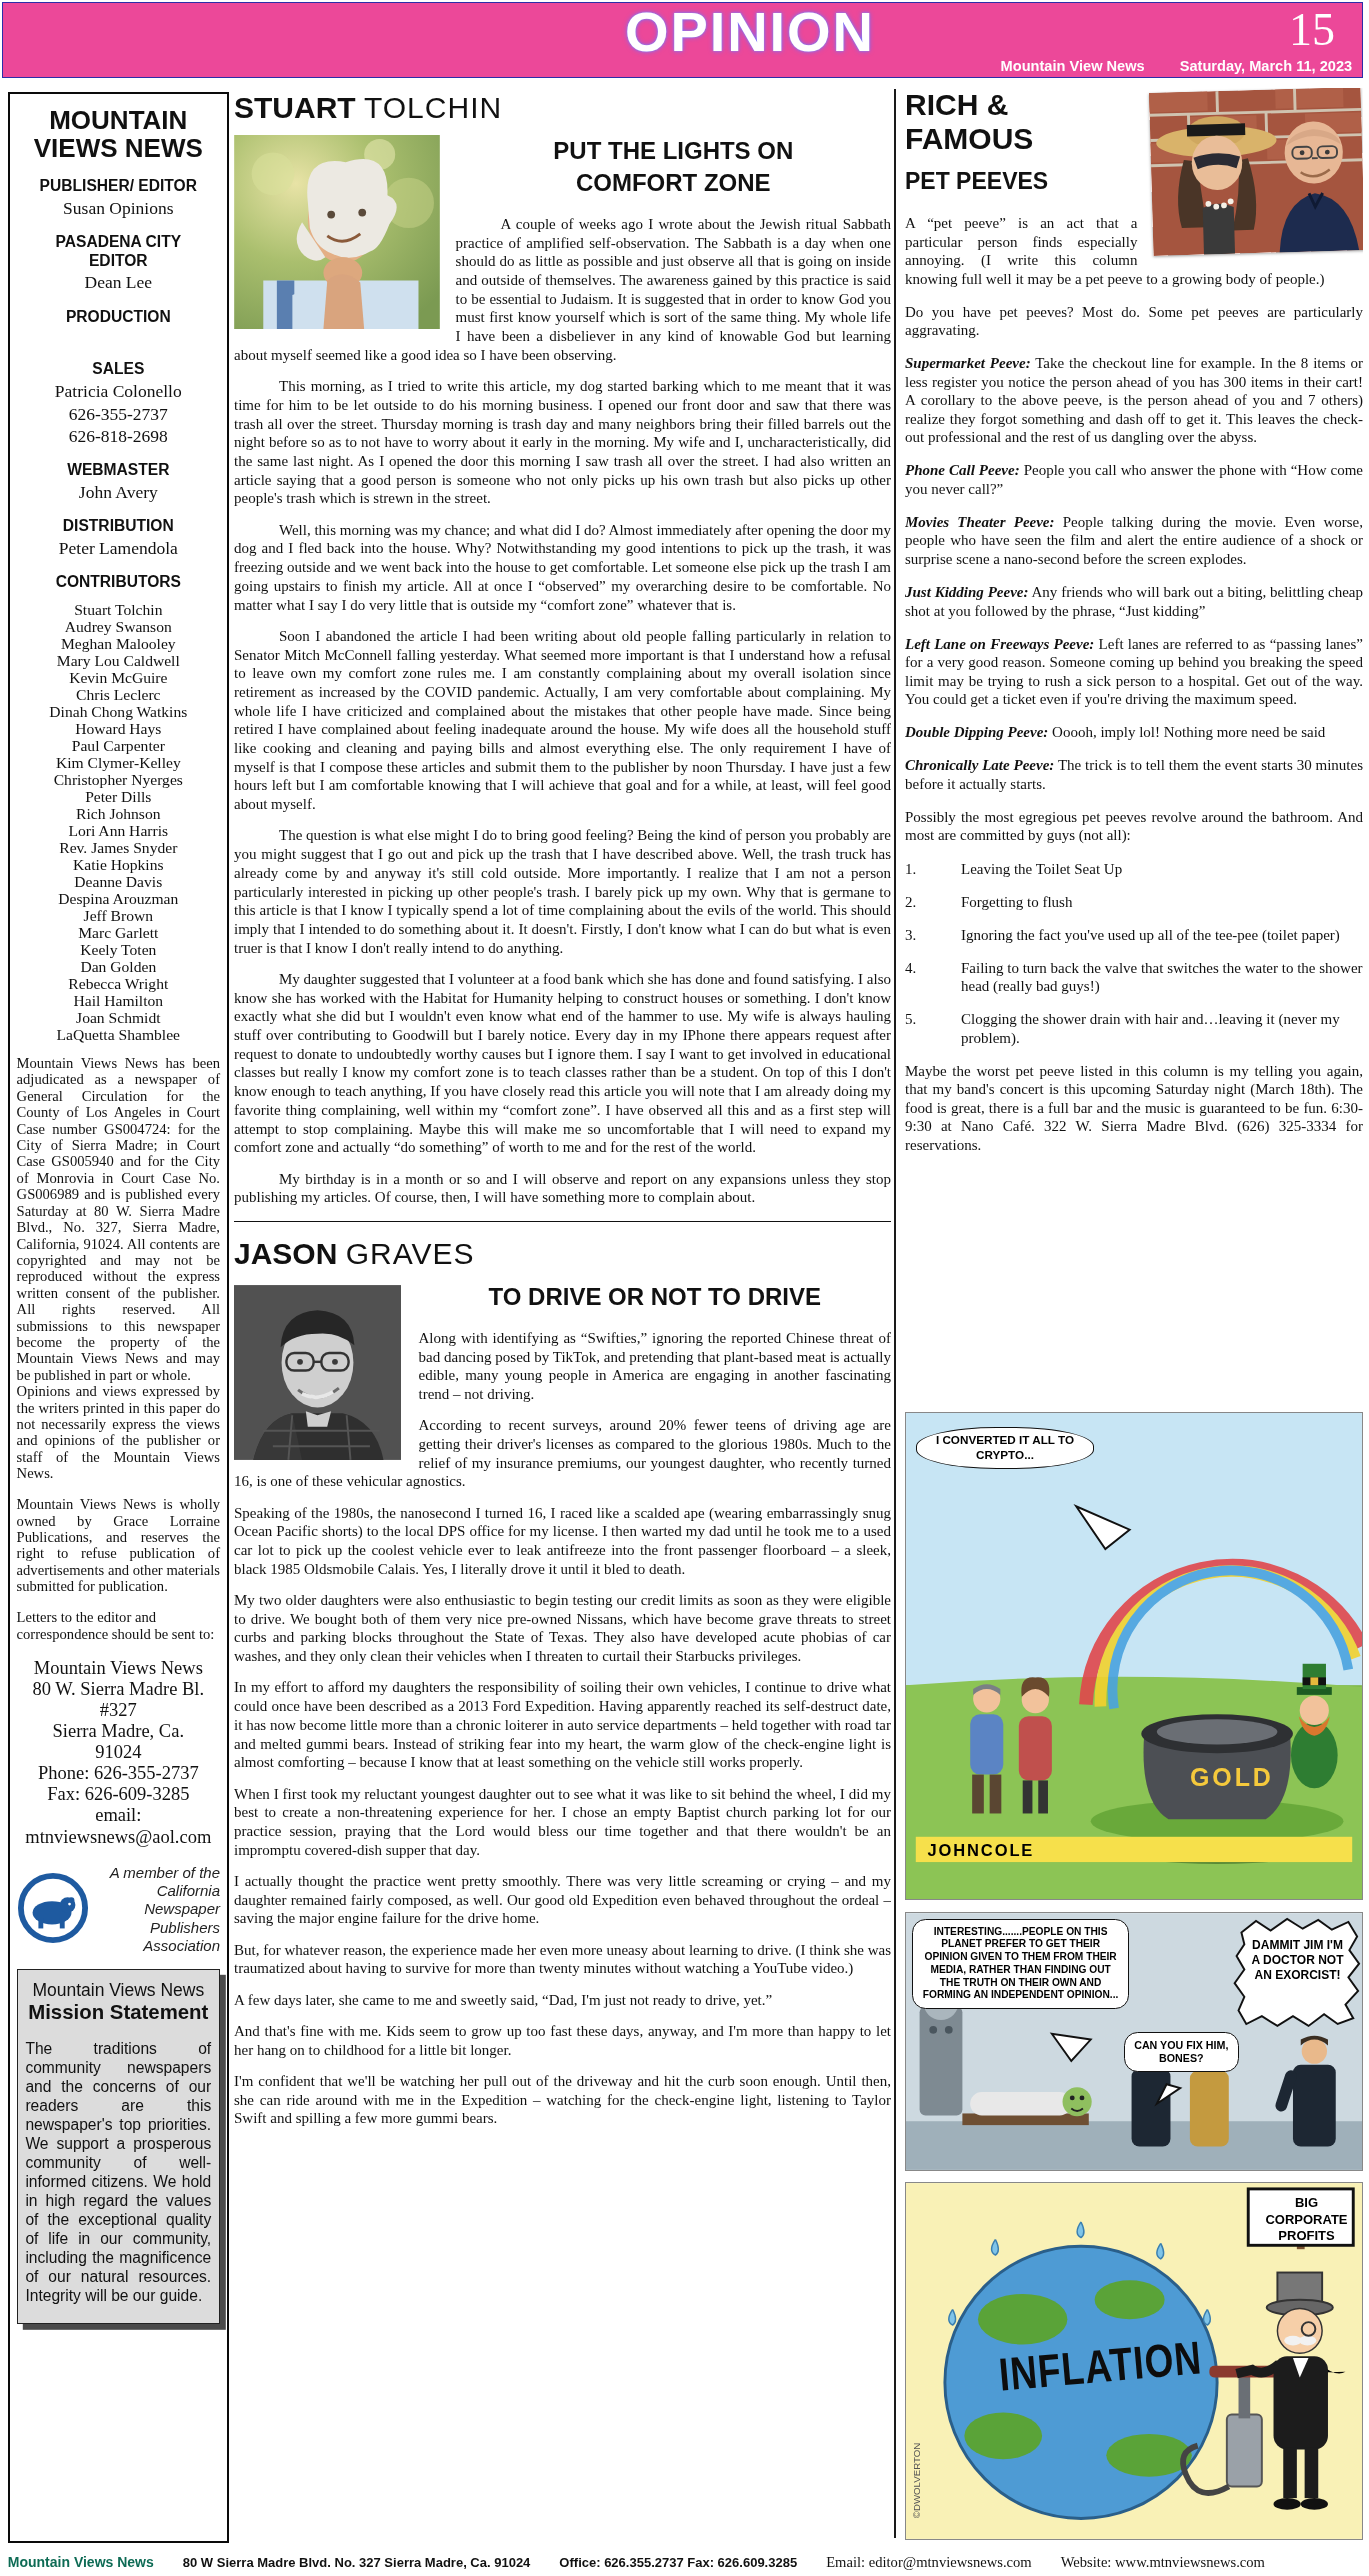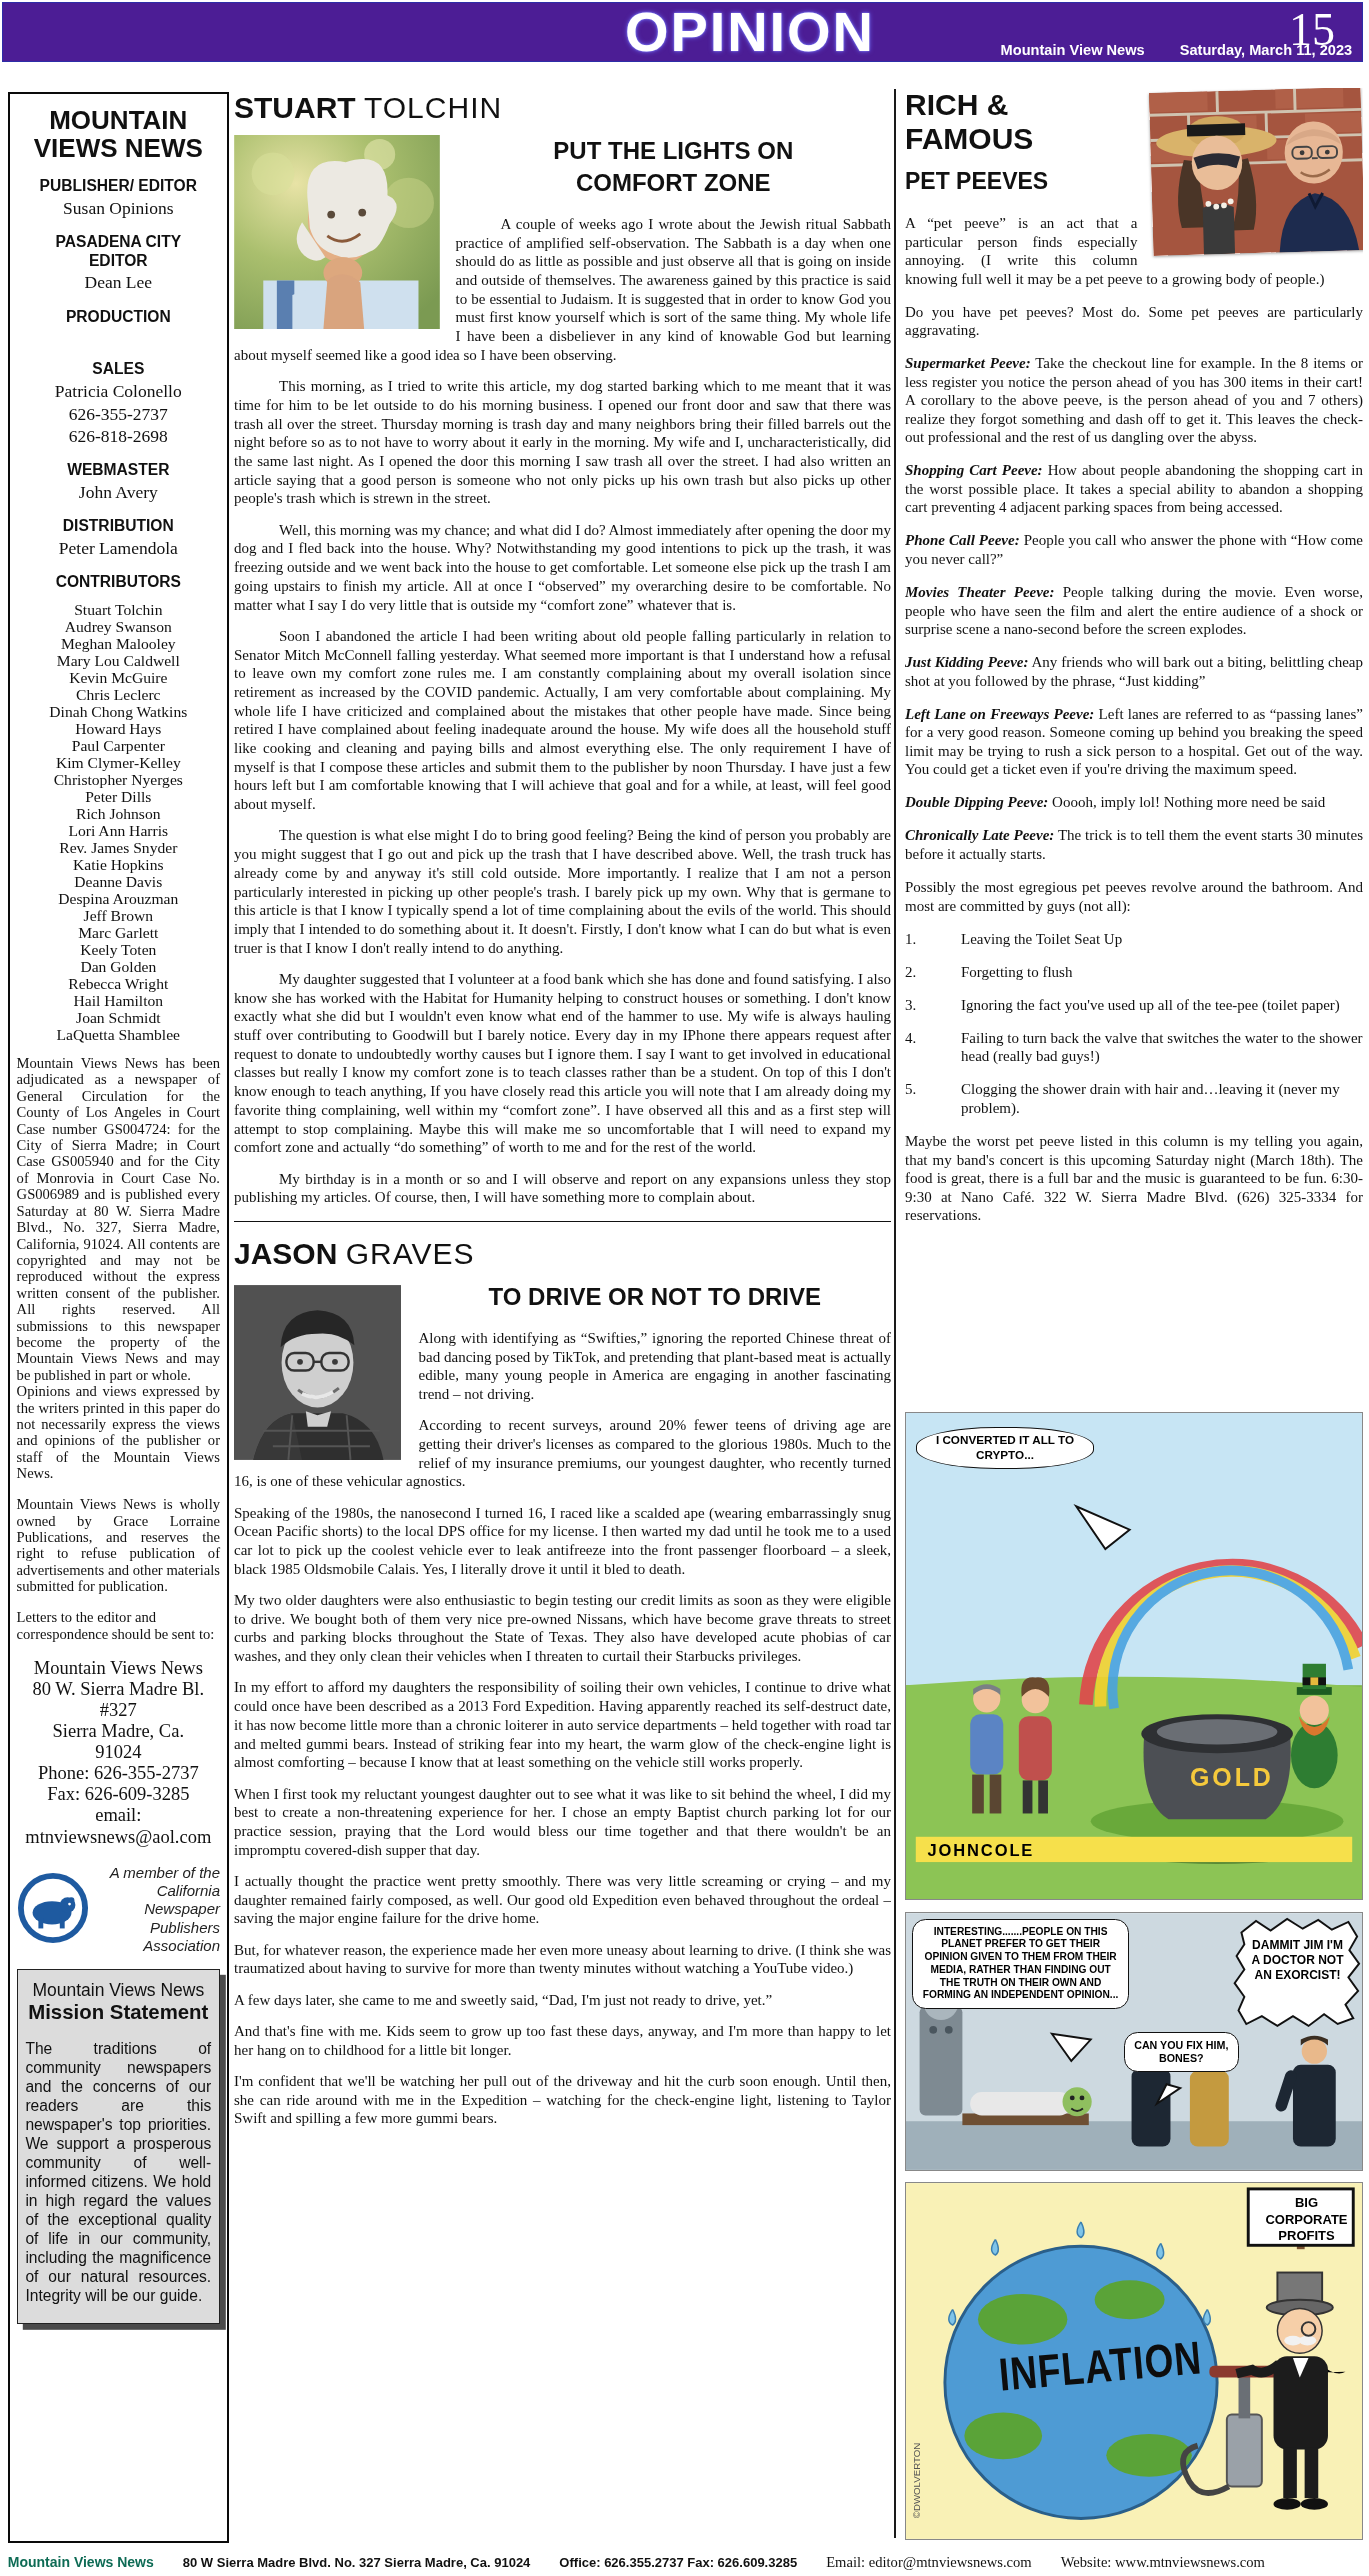--- a/index.html
+++ b/index.html
@@ -1,20 +1,20 @@
 <!DOCTYPE html>
 <html><head>
 <meta charset="utf-8">
 <style>
   html,body{margin:0;padding:0;}
   body{position:relative;width:1369px;height:2576px;background:#fff;overflow:hidden;
        font-family:"Liberation Serif",serif;color:#111;}
 
   
-  .banner{position:absolute;top:1.9px;left:1.9px;width:1361px;height:60px;background:#4c1d95;
+  .banner{position:absolute;top:1.9px;left:1.9px;width:1361px;height:76px;background:#ec4899;
           border:1.9px solid #2d2da8;box-sizing:border-box;}
   .opinion{position:absolute;top:-3.9px;left:747px;transform:translateX(-50%);
            font:bold 56px "Liberation Sans",sans-serif;color:#fff;letter-spacing:1.9px;
            text-shadow:0 0 5.8px rgba(110,110,255,.95),0 0 1.9px #9a9aff;}
   .pagenum{position:absolute;top:0px;right:27px;font:400 46px "Liberation Serif",serif;color:#fff;}
   .banner-sub{position:absolute;right:9.7px;bottom:2.9px;display:flex;gap:35px;color:#fff;
               font:bold 14.6px "Liberation Sans",sans-serif;}
 
   
   .sidebar{position:absolute;left:7.8px;top:92px;width:221px;height:2451px;border:2.9px solid #0a0a0a;
@@ -352,21 +352,20 @@
 
   <div>
 
   <p>A “pet peeve” is an act that a particular person finds especially annoying.  (I write this column knowing full well it may be a pet peeve to a growing body of people.)</p>
       <p>Do you have pet peeves? Most do. Some pet peeves are particularly aggravating.</p>
     </div>
 
   <div>
 
   <p><span class="peeve-label">Supermarket Peeve:</span> <span>Take the checkout line for example. In the 8 items or less register you notice the person ahead of you has 300 items in their cart! A corollary to the above peeve, is the person ahead of you and 7 others) realize they forgot something and dash off to get it. This  leaves the check-out professional and the rest of us dangling over the abyss.</span></p>
-      <p><span class="peeve-label">Shopping Cart Peeve:</span> <span>How about people abandoning the shopping cart in the worst possible place. It takes a special ability to abandon a shopping cart preventing 4 adjacent parking spaces from being accessed.</span></p>
       <p><span class="peeve-label">Phone Call Peeve:</span> <span>People you call who answer the phone with “How come you never call?”</span></p>
       <p><span class="peeve-label">Movies Theater Peeve:</span> <span>People talking during the movie. Even worse, people who have seen the film and alert the entire audience of a shock or surprise scene a nano-second before the screen explodes.</span></p>
       <p><span class="peeve-label">Just Kidding Peeve:</span> <span>Any friends who will bark out a biting, belittling cheap shot at you followed by the phrase, “Just kidding”</span></p>
       <p><span class="peeve-label">Left Lane on Freeways Peeve:</span> <span>Left lanes are referred to as “passing lanes” for a very good reason. Someone coming up behind you breaking the speed limit may be trying to rush a sick person to a hospital. Get out of the way. You could get a ticket even if you're driving the maximum speed.</span></p>
       <p><span class="peeve-label">Double Dipping Peeve:</span> <span>Ooooh, imply lol! Nothing more need be said</span></p>
       <p><span class="peeve-label">Chronically Late Peeve:</span> <span>The trick is to tell them the event starts 30 minutes before it actually starts.</span></p>
     </div>
 
   <p>Possibly the most egregious pet peeves revolve around the bathroom. And most are committed by guys (not all):</p>
 

